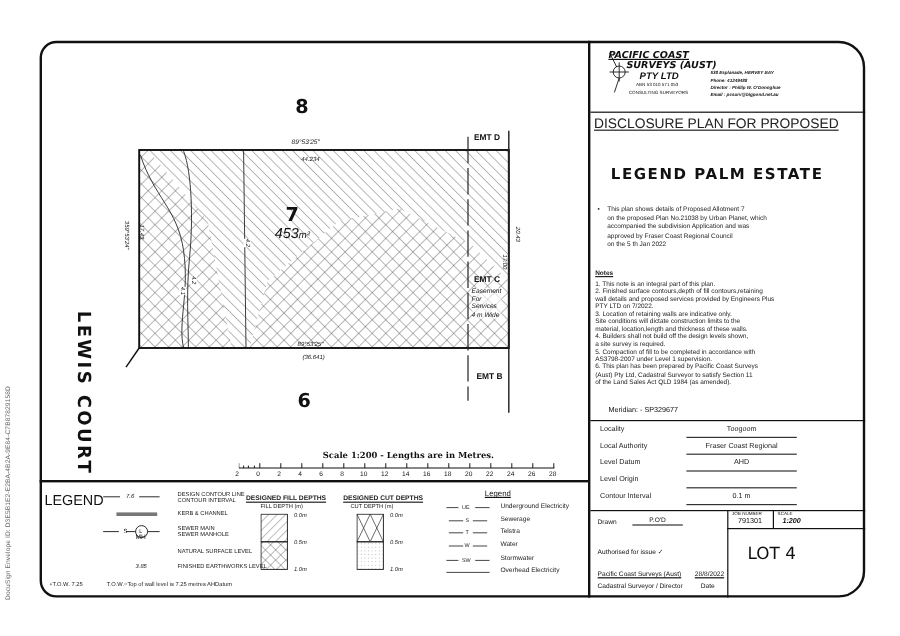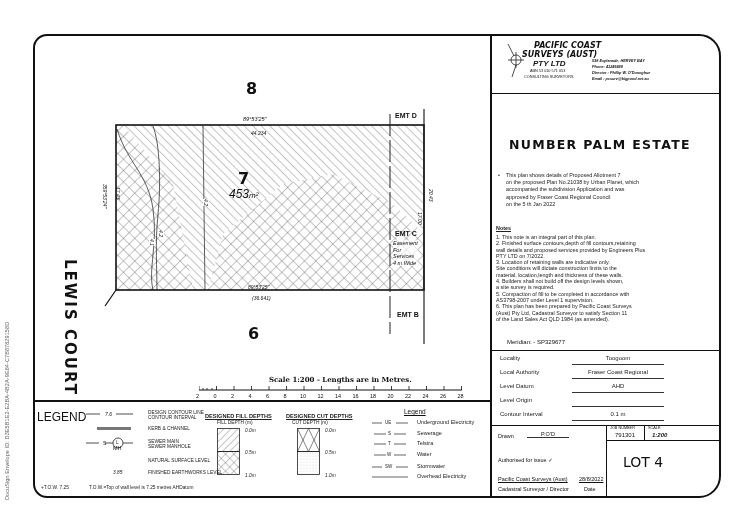--- a/index.html
+++ b/index.html
@@ -242,35 +242,36 @@
 <div class="title-block">
 
   <div class="tb-section company">
     <svg style="position:absolute; left:12px; top:8px;" width="22" height="36">
       <circle cx="12" cy="18" r="5" fill="none" stroke="#222" stroke-width="0.8"></circle>
       <line x1="12" y1="10" x2="12" y2="26" stroke="#222" stroke-width="0.8"></line>
       <line x1="4" y1="18" x2="20" y2="18" stroke="#222" stroke-width="0.8"></line>
       <line x1="4" y1="2" x2="10" y2="14" stroke="#222" stroke-width="0.8"></line>
       <line x1="12" y1="23" x2="8" y2="35" stroke="#222" stroke-width="0.8"></line>
     </svg>
-    <div class="lbl bold italic" style="left:42px; top:7px; font-size:8px; font-family:'DejaVu Sans',sans-serif;">PACIFIC COAST</div>
+    <div class="lbl bold italic" style="left:15px; top:7px; font-size:8px; font-family:'DejaVu Sans',sans-serif;text-decoration:underline;">PACIFIC COAST</div>
     <div class="lbl bold italic" style="left:30px; top:16px; font-size:8px; font-family:'DejaVu Sans',sans-serif;">SURVEYS (AUST)</div>
     <div class="lbl bold italic" style="left:41px; top:25px; font-size:8px; font-family:Liberation Sans, sans-serif;">PTY LTD</div>
     <div class="lbl" style="left:38px; top:35px; font-size:3.8px;">ABN 53 010 571 053</div>
     <div class="lbl" style="left:32px; top:41px; font-size:3.8px;">CONSULTING SURVEYORS</div>
     <div class="lbl bold italic" style="left:100px; top:25px; font-size:3.8px;">538 Esplanade, HERVEY BAY</div>
     <div class="lbl bold italic" style="left:100px; top:31px; font-size:3.8px;">Phone: 41249488</div>
     <div class="lbl bold italic" style="left:100px; top:37px; font-size:3.8px;">Director : Phillip W. O'Donoghue</div>
     <div class="lbl bold italic" style="left:100px; top:43px; font-size:3.8px;">Email : pcsurv@bigpond.net.au</div>
   </div>
   <div class="hr" style="top:59px;"></div>
 
   <div class="lbl disclosure" style="left:3px; top:64px;">
-  </div>
-  <div class="lbl estate" style="left:17px; top:103px;">NUMBER PALM ESTATE</div>
+    <div>DISCLOSURE PLAN FOR PROPOSED</div>
+  </div>
+  <div class="lbl estate" style="left:17px; top:103px;">LEGEND PALM ESTATE</div>
 
   <div class="lbl small" style="left:6px; top:138px;">•</div>
   <div class="lbl small" style="left:14px; top:138px;">
     <div>This plan shows details of Proposed Allotment  7</div>
     <div>on the proposed Plan No.21038 by Urban Planet, which</div>
     <div>accompanied the subdivision Application and was</div>
     <div>approved by Fraser Coast Regional Council</div>
     <div>on the 5 th Jan 2022</div>
   </div>
 

